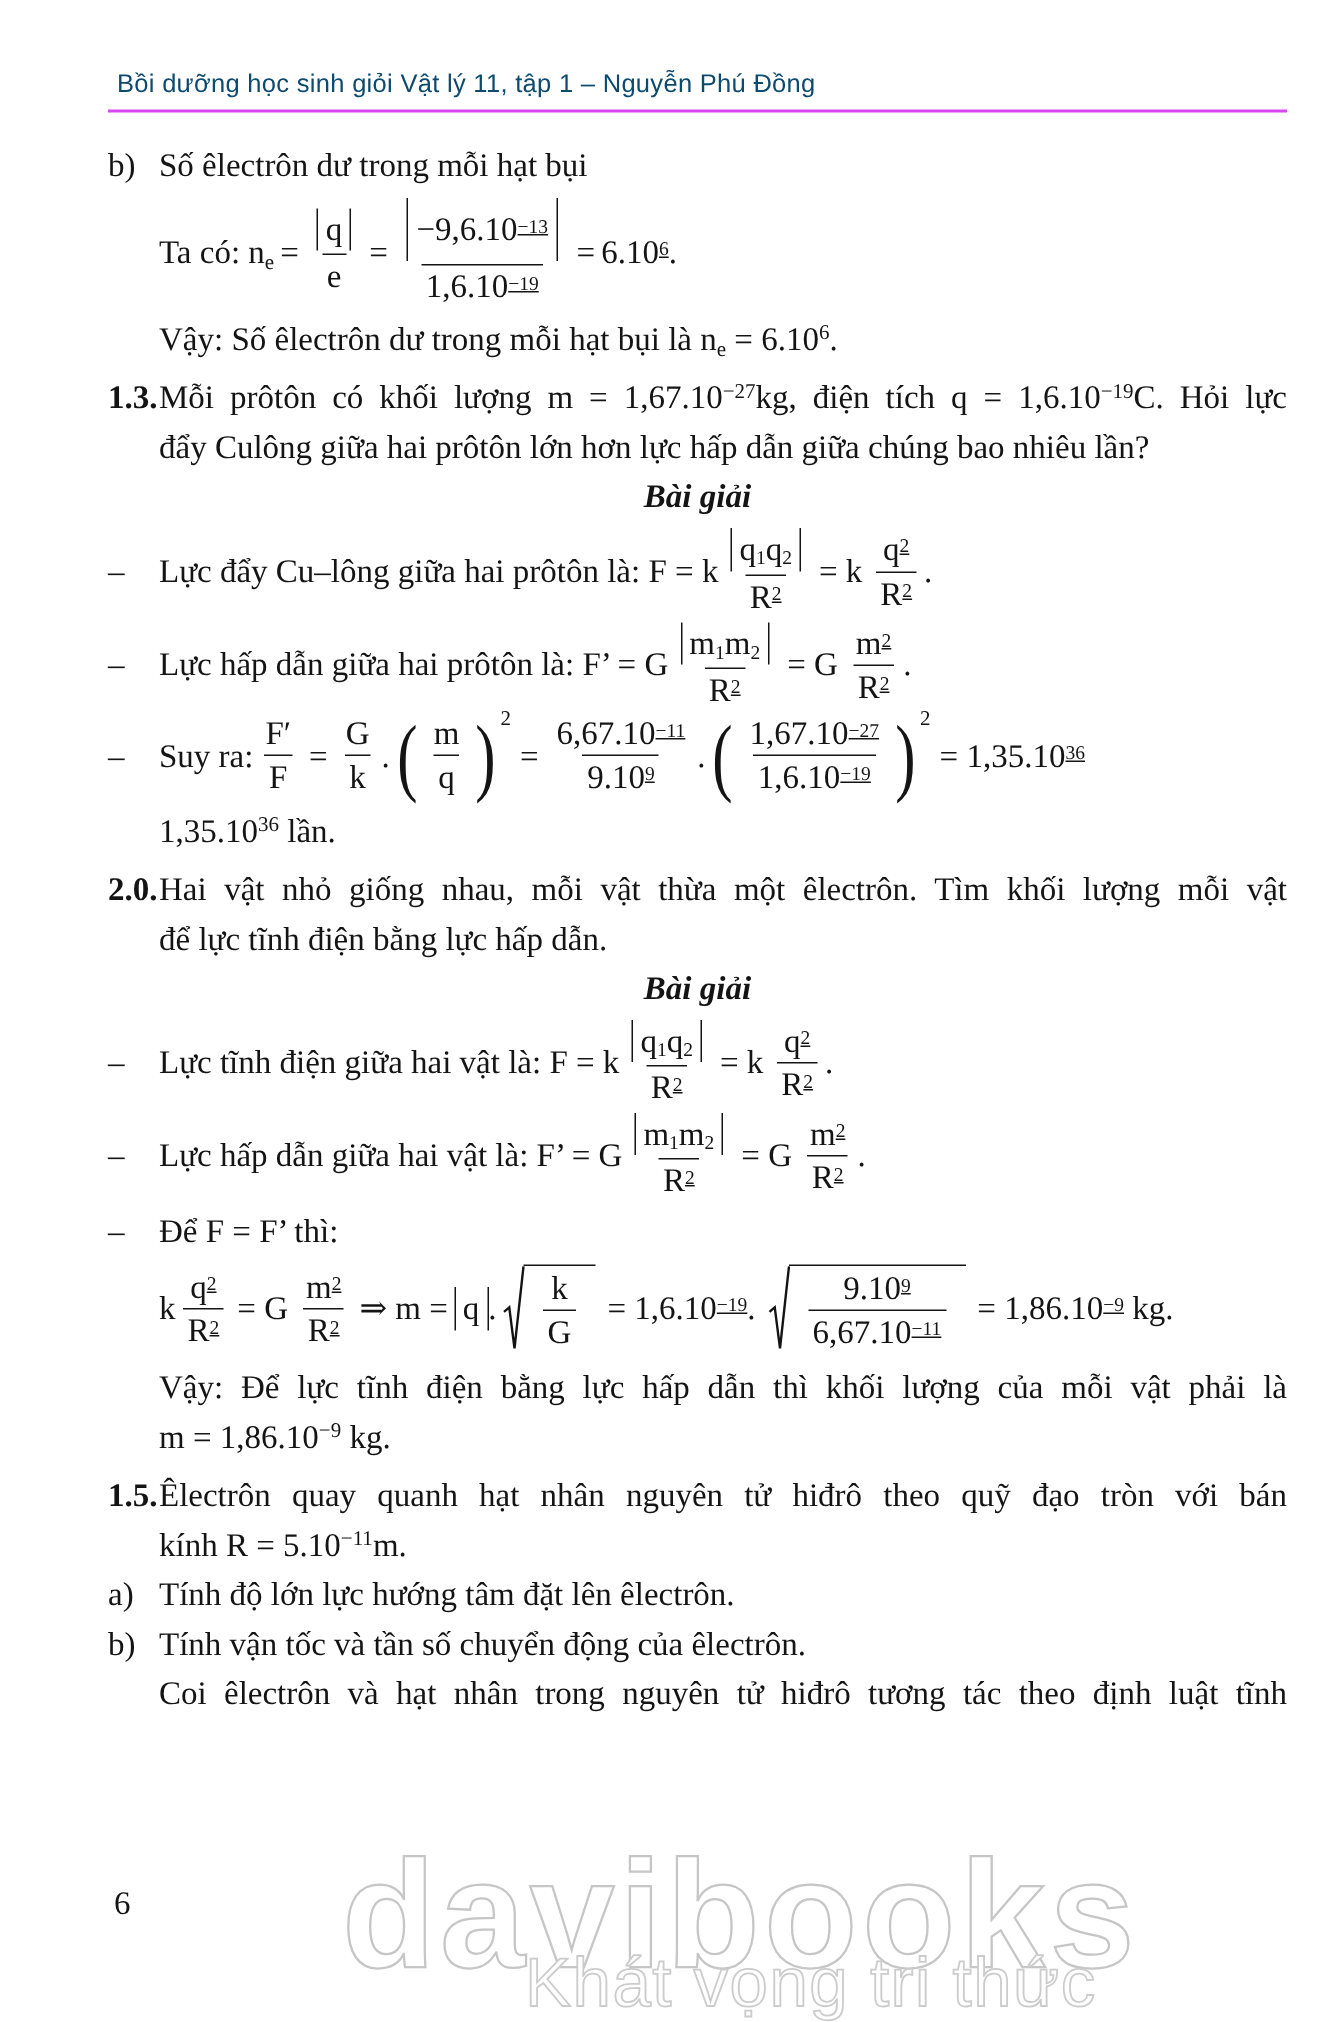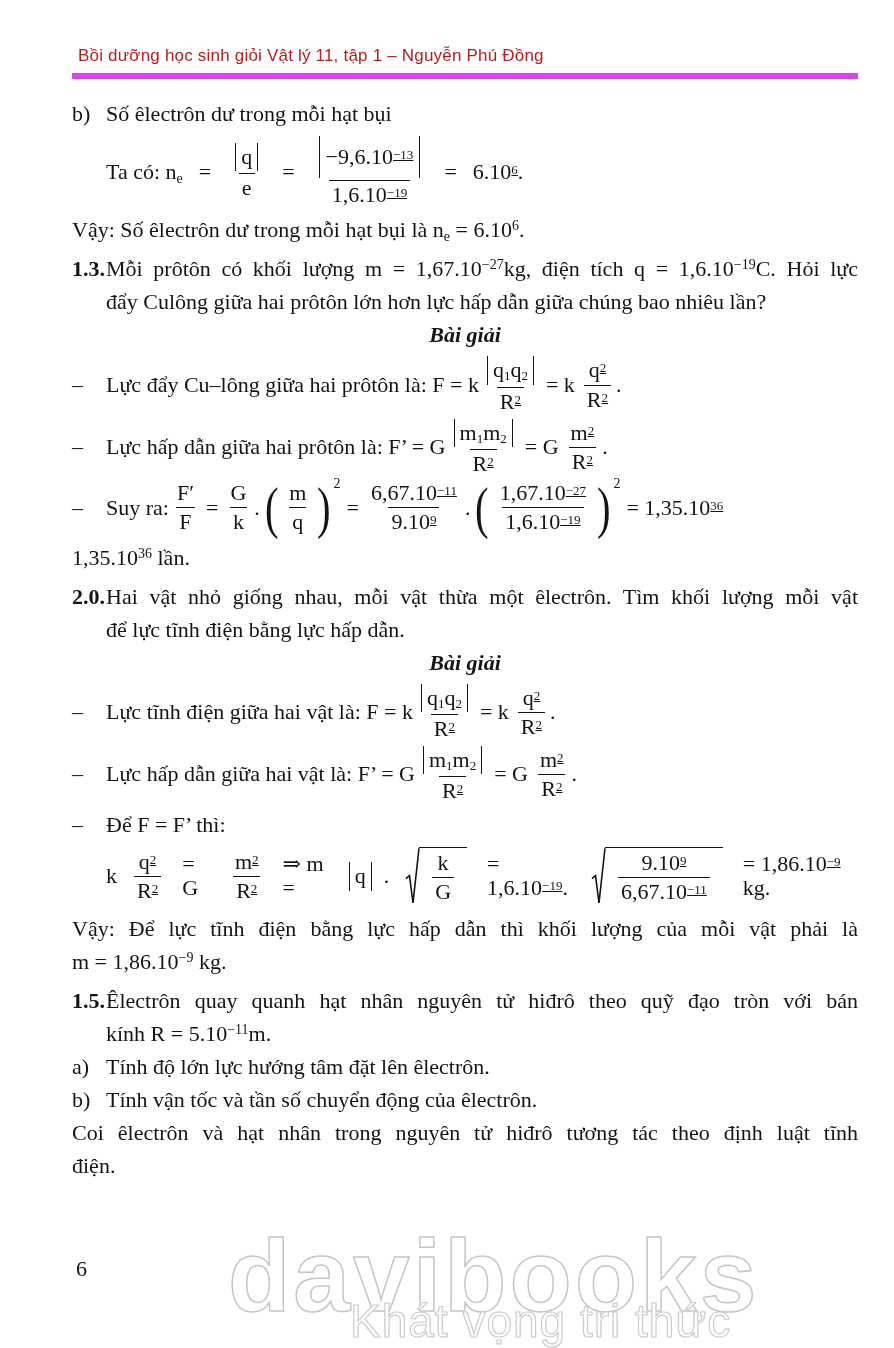--- a/index.html
+++ b/index.html
@@ -3,26 +3,26 @@
 <meta charset="utf-8">
 <style>
   html,body{margin:0;padding:0;background:#fff;}
   body{width:894px;height:1348px;position:relative;overflow:hidden;
        font-family:"Liberation Serif","DejaVu Serif",serif;color:#141414;}
   .watermark{position:absolute;z-index:0;font-family:"Liberation Sans","DejaVu Sans",sans-serif;
        color:#ffffff;-webkit-text-stroke:1.5px #c6c6c6;pointer-events:none;white-space:nowrap;}
   .wm-name{left:228px;top:1218px;font-size:102px;font-weight:bold;letter-spacing:3px;}
   .wm-slogan{left:350px;top:1294px;font-size:46px;-webkit-text-stroke:1.2px #cccccc;letter-spacing:1px;text-align:center;}
   .page{position:absolute;inset:0;z-index:1;padding:46px 36px 0 72px;box-sizing:border-box;}
-  .hdr{font-family:"Liberation Sans","DejaVu Sans",sans-serif;font-size:17px;color:#b91c1c;
-       padding:0 0 7px 6px;border-bottom:6px solid #d946ef;letter-spacing:.2px;}
+  .hdr{font-family:"Liberation Sans","DejaVu Sans",sans-serif;font-size:17px;color:#0c4a6e;
+       padding:0 0 7px 6px;border-bottom:2px solid #d946ef;letter-spacing:.2px;}
   .body{font-size:22px;line-height:33px;margin-top:18px;}
   .hang{position:relative;padding-left:34px;}
   .hang .lbl{position:absolute;left:0;top:0;}
-  .ind{}
+  .ind{margin-left:34px;}
   .jl{text-align:justify;text-align-last:justify;}
   .b{font-weight:bold;}
   .center{text-align:center;font-style:italic;}
   sup.t{font-size:14px;vertical-align:7px;line-height:0;}
   sub.t{font-size:14px;vertical-align:-4px;line-height:0;}
   .frow{display:flex;align-items:center;font-size:22px;line-height:1.1;margin:5px 0;}
   .frow .dash{width:34px;flex:none;}
   .frac{display:inline-flex;flex-direction:column;align-items:center;margin:0 5px;text-align:center;}
   .frac .nm{padding:0 3px 2px;}
   .frac .dn{border-top:1.5px solid #141414;padding:2px 3px 0;}
@@ -32,21 +32,21 @@
   .abs.tall{padding:9px 6px;}
   .gap{margin:0 4px;}
   .pgrp{display:inline-flex;align-items:center;margin:0 2px;}
   .bp{font-family:"Liberation Serif",serif;font-size:58px;font-weight:300;line-height:0;transform:scaleX(.7);}
   .pexp{font-size:14px;align-self:flex-start;line-height:1;margin-top:-4px;}
   .sqrt{display:inline-flex;align-items:stretch;margin:0 4px;}
   .sqrt svg{width:15px;align-self:stretch;height:auto;flex:none;margin-right:-1px;}
   .sqrt .bod{border-top:1.6px solid #141414;padding:3px 8px 1px;display:flex;align-items:center;}
   .pageno{position:absolute;left:76px;top:1256px;font-size:22px;z-index:1;}
   .mt1{margin-top:6px;} .mt2{margin-top:10px;}
-  .f1row{margin:6px 0 6px 34px;gap:12px;}
+  .f1row{margin:6px 0 6px 34px;}
 </style>
 </head>
 <body>
 
 <div class="watermark wm-name">davibooks</div>
 <div class="watermark wm-slogan">Khát vọng tri thức</div>
 
 <div class="page">
   <div class="hdr">Bồi dưỡng học sinh giỏi Vật lý 11, tập 1 – Nguyễn Phú Đồng</div>
 
@@ -254,19 +254,18 @@
     <div class="hang">
       <span class="lbl">a)</span>
       <div>Tính độ lớn lực hướng tâm đặt lên êlectrôn.</div>
     </div>
     <div class="hang">
       <span class="lbl">b)</span>
       <div>Tính vận tốc và tần số chuyển động của êlectrôn.</div>
     </div>
     <div class="ind">
       <div class="jl">Coi êlectrôn và hạt nhân trong nguyên tử hiđrô tương tác theo định luật tĩnh</div>
-      <div>điện.</div>
     </div>
 
   </div>
 </div>
 
 <div class="pageno">6</div>
 
 </body></html>

